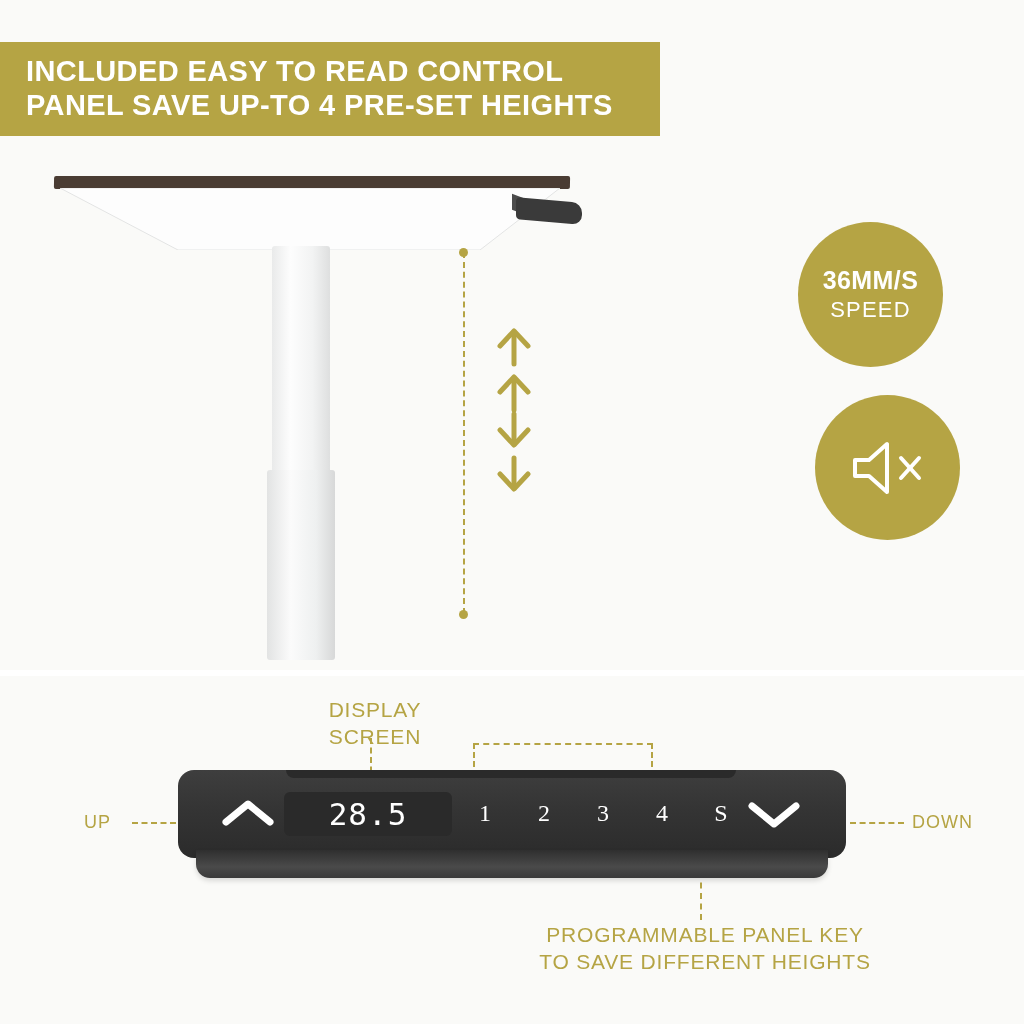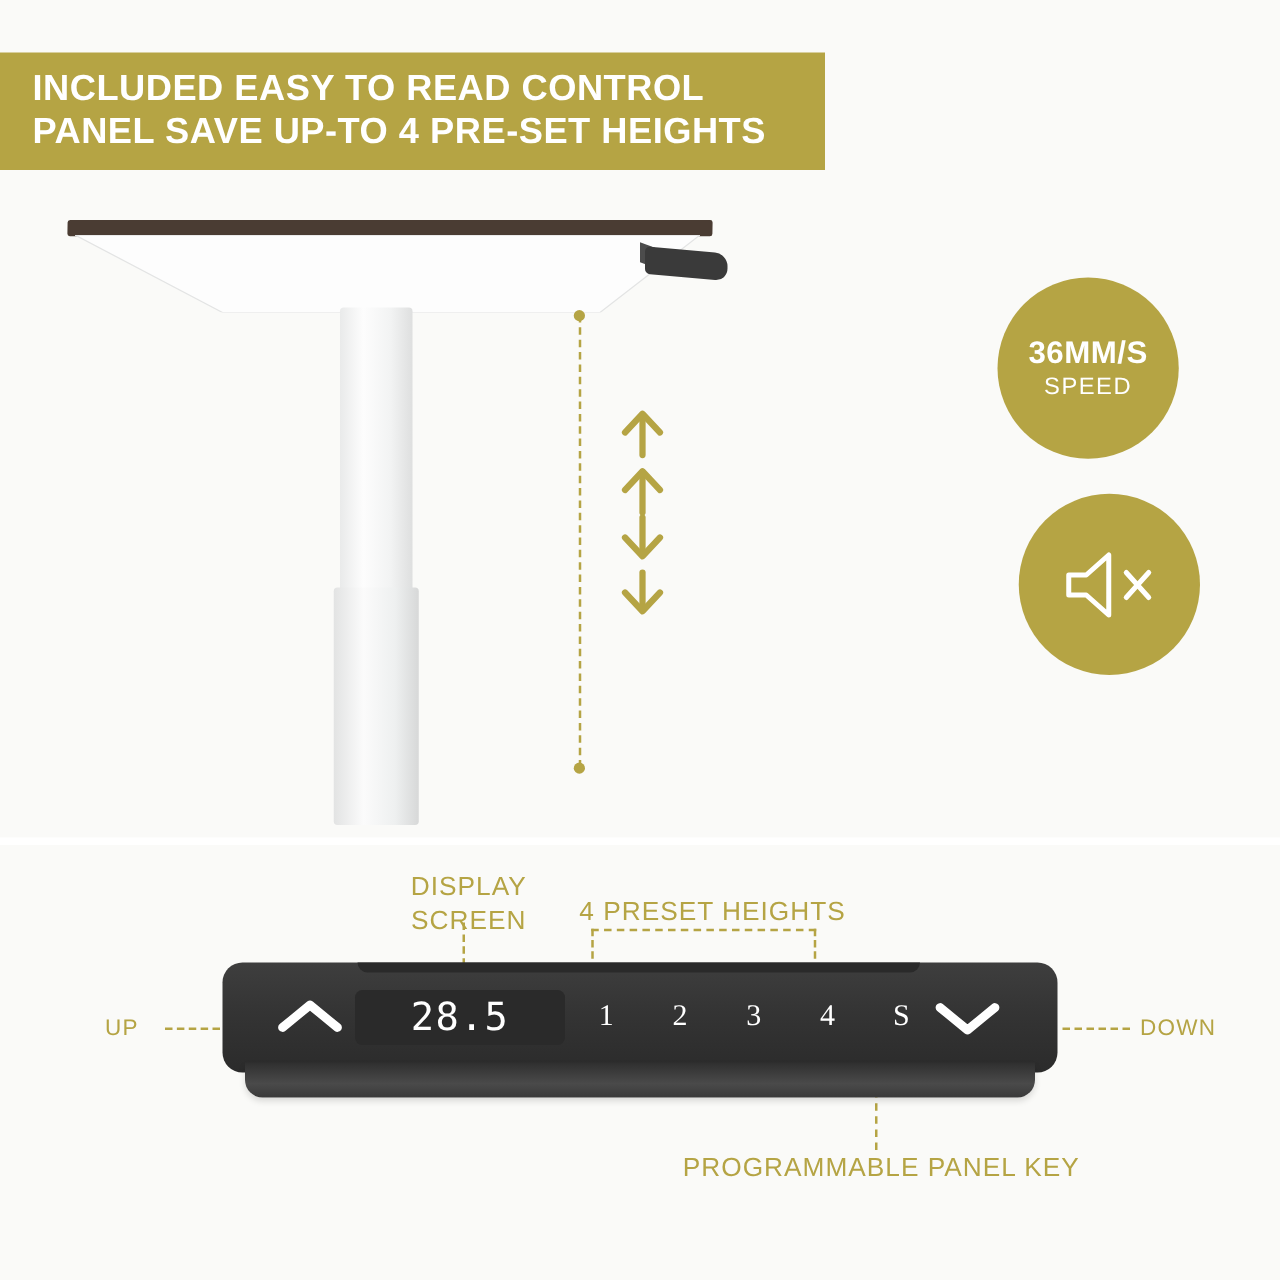--- a/index.html
+++ b/index.html
@@ -147,21 +147,21 @@
     top: 222px;
     width: 145px;
     height: 145px;
   }
   .badge.speed .value {
     font-size: 25px;
     font-weight: bold;
     letter-spacing: 0.4px;
   }
   .badge.speed .label {
-    font-size: 19px;
+    font-size: 22px;
     letter-spacing: 1.2px;
     margin-top: 2px;
   }
   .badge.quiet {
     left: 815px;
     top: 395px;
     width: 145px;
     height: 145px;
   }
 
@@ -361,24 +361,24 @@
 
   <div class="divider"></div>
 
   <div class="bottom-panel">
 
     <div class="label-text" id="lbl-display">
       <div>DISPLAY</div>
       <div>SCREEN</div>
     </div>
 
-    <div class="label-text" id="lbl-presets">4 PRESET HEIGHTS</div>
 
     <div class="label-text" id="lbl-memory">
       <div>PROGRAMMABLE PANEL KEY</div>
+      <div>TO SAVE DIFFERENT HEIGHTS</div>
     </div>
 
     <div class="label-left" id="lbl-up">UP</div>
     <div class="label-left" id="lbl-down">DOWN</div>
 
     <div class="dash-h" style="left:132px; top:146px; width:44px;"></div>
     <div class="dash-h" style="left:850px; top:146px; width:54px;"></div>
     <div class="dash-v" style="left:370px; top:62px; height:44px;"></div>
     <div class="bracket"></div>
     <div class="dash-v" style="left:700px; top:196px; height:48px;"></div>

